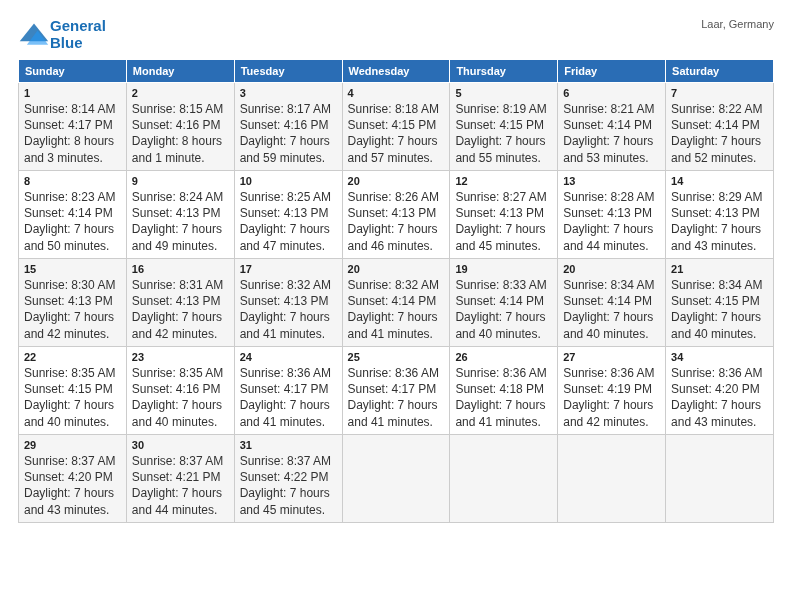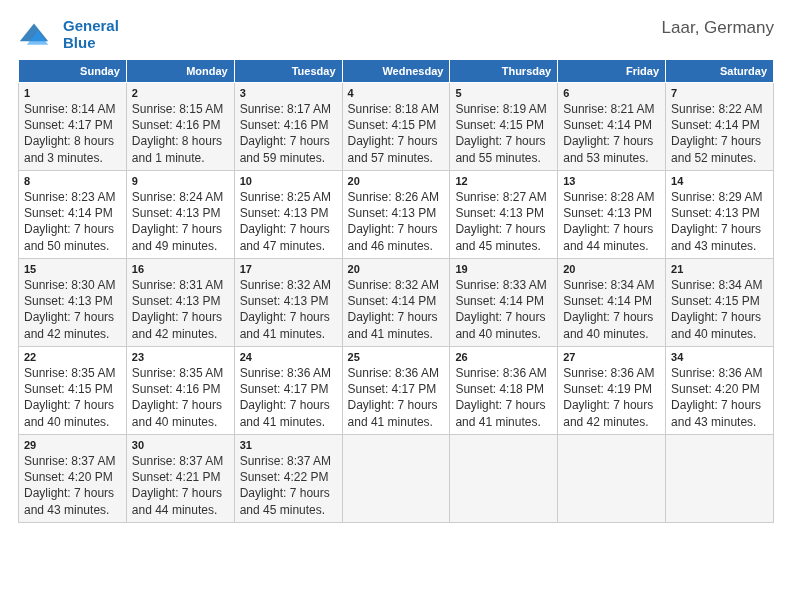--- a/index.html
+++ b/index.html
@@ -18,21 +18,21 @@
     }
     .header {
       display: flex;
       justify-content: space-between;
       align-items: flex-start;
       margin-bottom: 8px;
     }
     .logo {
       display: flex;
       align-items: center;
-      gap: 13px;
+      gap: 0;
     }
     .logo-text {
       font-size: 15px;
       font-weight: bold;
       color: #333;
       line-height: 1.1;
     }
     .logo-text span {
       color: #1a6eb5;
     }
@@ -43,34 +43,34 @@
     .title-block {
       text-align: right;
     }
     .month-title {
       font-size: 30px;
       font-weight: bold;
       color: #222;
       line-height: 1.1;
     }
     .location {
-      font-size: 17px;
+      font-size: 11px;
       color: #555;
     }
     .calendar {
       width: 100%;
       border-collapse: collapse;
       font-size: 9px;
     }
     .calendar th {
       background: #2a6db5;
       color: #fff;
       font-size: 11px;
       font-weight: bold;
-      text-align: right;
+      text-align: left;
       padding: 5px 6px;
       border: 1px solid #fff;
     }
     .calendar td {
       vertical-align: top;
       border: 1px solid #ccc;
       padding: 4px 5px;
       width: calc(100% / 7);
       height: 88px;
       background: #fff;

